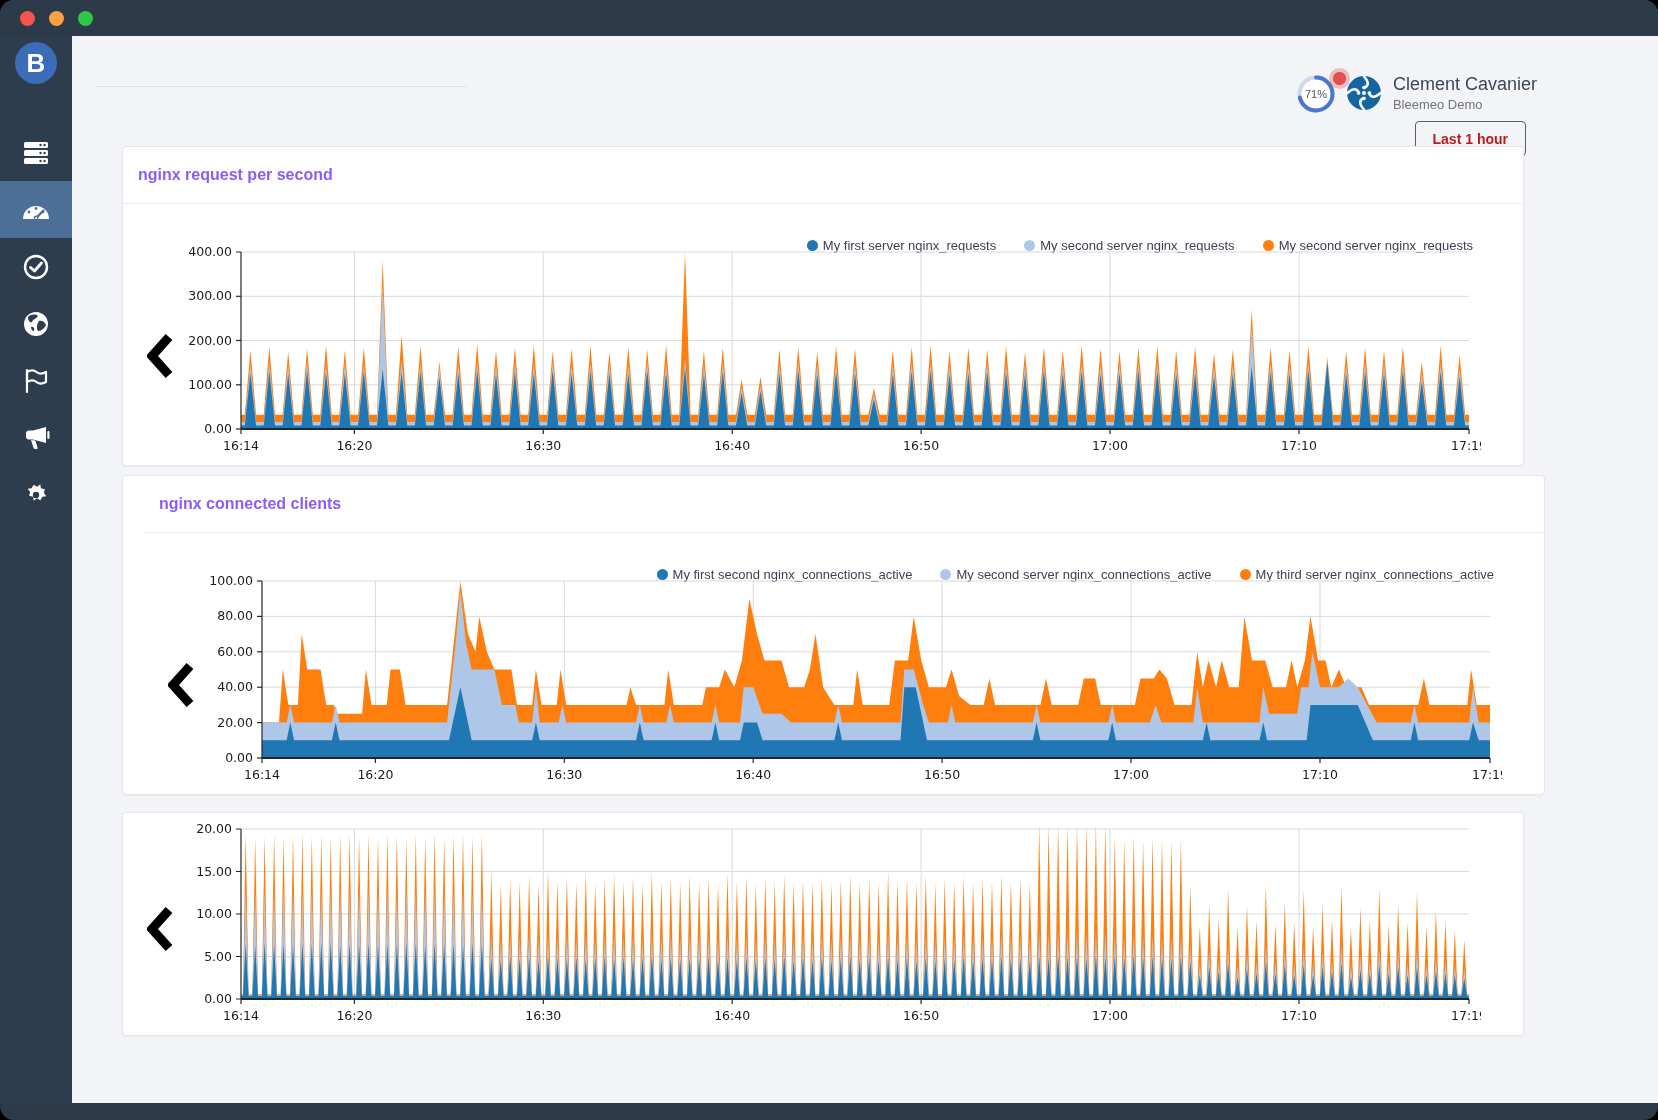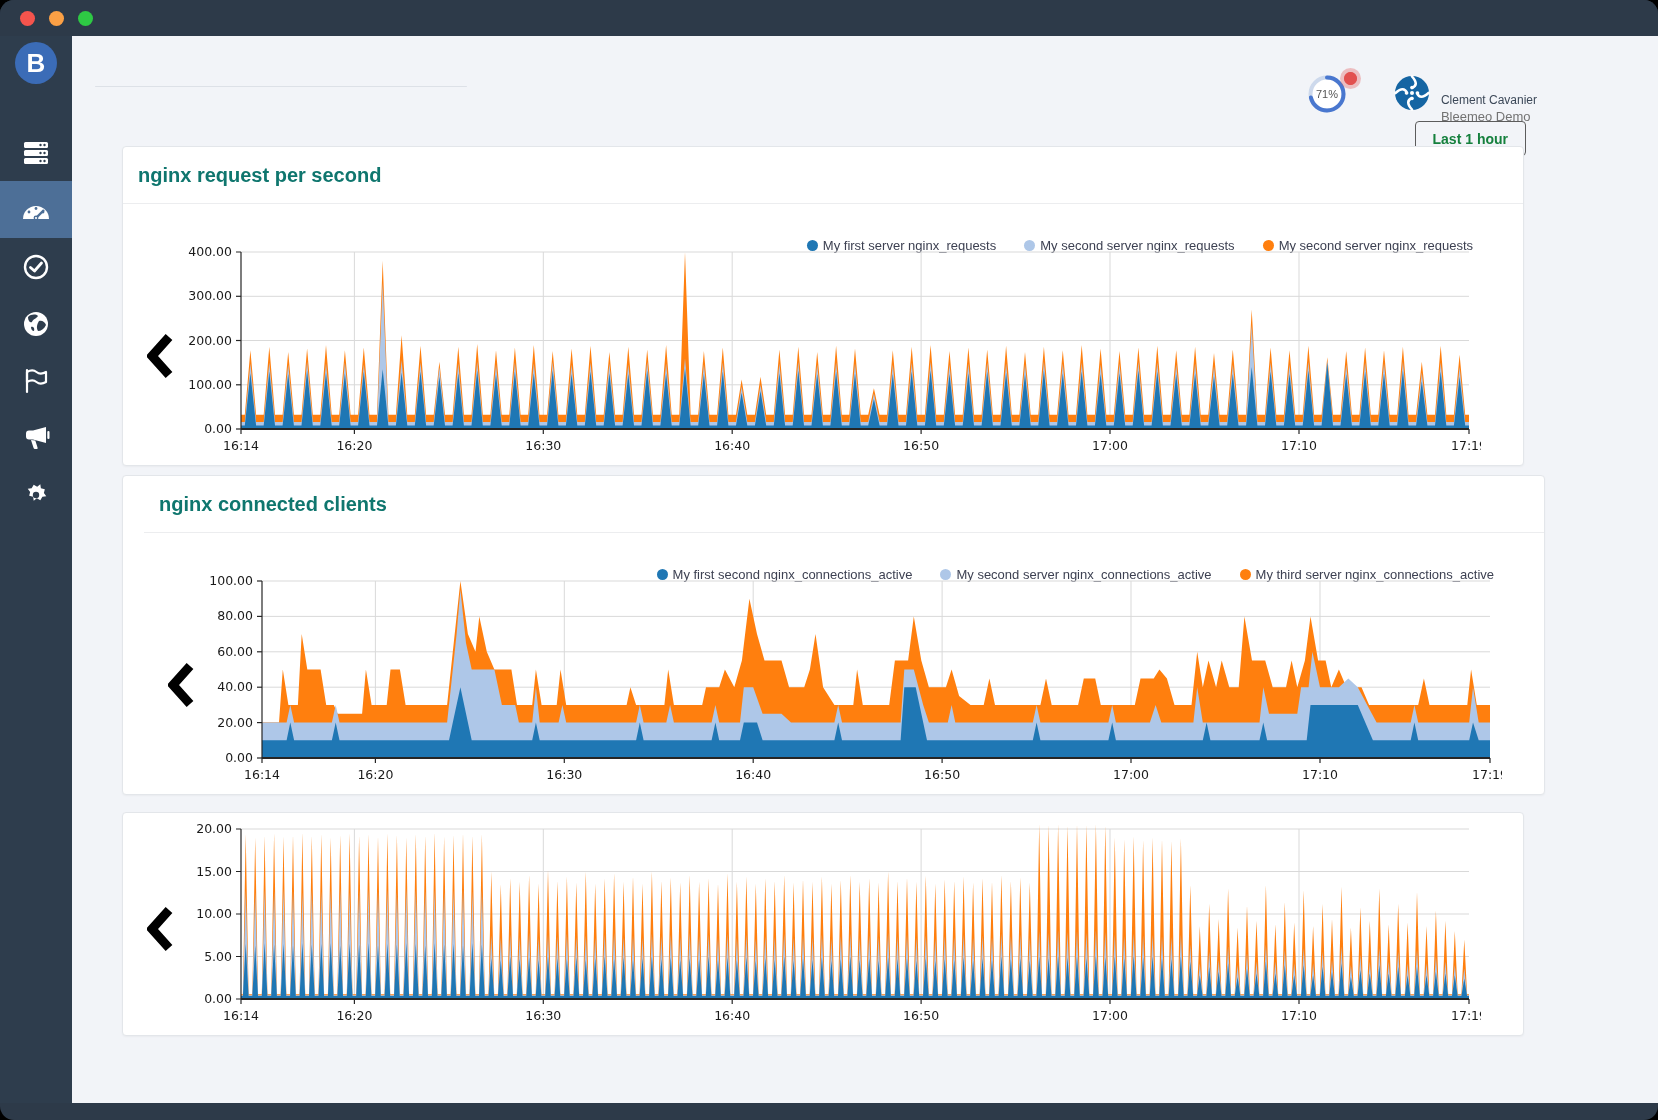--- a/index.html
+++ b/index.html
@@ -10,33 +10,33 @@
   .body{display:flex;height:1067px;}
   .sidebar{width:72px;background:#2e3d4d;display:flex;flex-direction:column;align-items:center;flex-shrink:0;}
   .logo{width:42px;height:42px;border-radius:50%;background:#3b6cb7;color:#fff;font-weight:bold;font-size:26px;display:flex;align-items:center;justify-content:center;margin-top:6px;margin-bottom:40px;}
   .side-item{width:72px;height:57px;display:flex;align-items:center;justify-content:center;cursor:pointer;}
   .side-item.active{background:#4d6f97;}
   .side-item svg{display:block;}
   .main{flex:1;background:#f2f4f8;position:relative;overflow:hidden;}
   .search-underline{position:absolute;left:23px;top:50px;width:372px;height:1px;background:#dde1e7;border-radius:2px;}
   .hdr-user{position:absolute;top:38px;right:121px;display:flex;align-items:flex-start;gap:10px;}
   .hdr-names{display:flex;flex-direction:column;}
-  .hdr-name{font-size:12px;color:#3c4858;margin-top:19px;}
+  .hdr-name{font-size:18px;color:#3c4858;}
   .hdr-org{font-size:13px;color:#737373;margin-top:2px;}
   .avatar{width:38px;height:38px;}
-  .progress-wrap{position:absolute;top:38px;right:305px;width:46px;height:46px;}
+  .progress-wrap{position:absolute;top:38px;right:316px;width:46px;height:46px;}
   .progress-label{position:absolute;left:0;top:0;width:40px;height:40px;display:flex;align-items:center;justify-content:center;font-size:11px;color:#555;}
   .notif-badge{position:absolute;right:-8px;top:-6px;width:13px;height:13px;border-radius:50%;background:#e2504f;border:4px solid rgba(226,80,79,.33);background-clip:padding-box;}
   .notif-badge-core{position:absolute;right:-4px;top:-2px;width:13px;height:13px;border-radius:50%;background:#e2504f;}
-  .timerange-btn{position:absolute;top:85px;right:132px;height:35px;padding:8px 17px;border:1.5px solid #5c5c5c;border-radius:4px;background:transparent;font-family:"Liberation Sans",sans-serif;font-size:14px;font-weight:bold;color:#15803d;display:flex;align-items:center;cursor:pointer;}
+  .timerange-btn{position:absolute;top:85px;right:132px;height:35px;padding:8px 17px;border:1.5px solid #5c5c5c;border-radius:4px;background:transparent;font-family:"Liberation Sans",sans-serif;font-size:14px;font-weight:bold;color:#b91c1c;display:flex;align-items:center;cursor:pointer;}
   .cards{position:absolute;left:50px;top:110px;width:1400px;}
   .card{width:1400px;background:#fff;border:1px solid #e3e6ea;border-radius:4px;box-shadow:0 1px 2px rgba(0,0,0,.04);margin-bottom:9px;overflow:hidden;}
   .card:nth-child(2){margin-bottom:17px;padding-left:21px;}
   .card-header{height:56px;display:flex;align-items:center;padding:0 15px;border-bottom:1px solid #ecedef;}
-  .card-title{font-size:20px;font-weight:bold;color:#0f766e;}
+  .card-title{font-size:16px;font-weight:bold;color:#8b5cf6;}
   .legend-row{height:30px;display:flex;align-items:center;justify-content:flex-end;padding-right:50px;gap:28px;margin-top:2px;}
   .legend-item{display:flex;align-items:center;gap:5px;margin-top:48px;}
   .legend-dot{width:11px;height:11px;border-radius:50%;flex-shrink:0;}
   .legend-label{font-size:13px;color:#3d4152;}
   .chart-row{display:flex;align-items:stretch;padding-left:16px;margin-top:10px;}
   .chevron{width:42px;display:flex;align-items:center;justify-content:center;}
   .chart-svg-wrap{flex:1;}
   .axis-text{font-family:"DejaVu Sans",sans-serif;font-size:12.5px;fill:#1a1a1a;}
 </style>
 </head>

